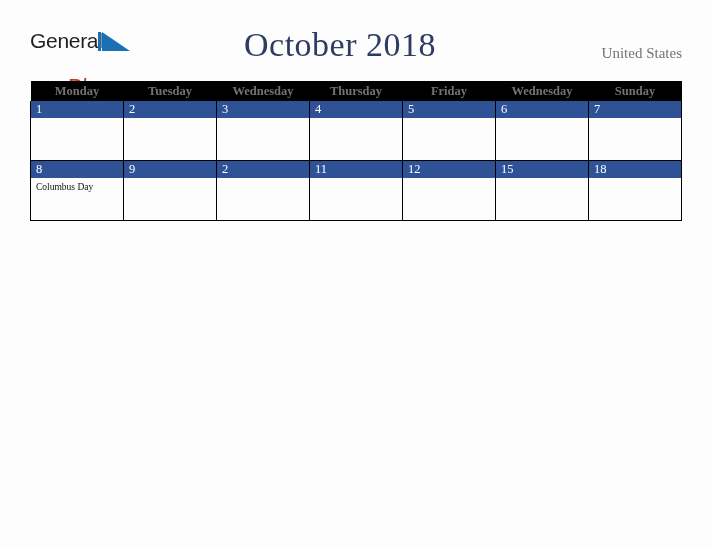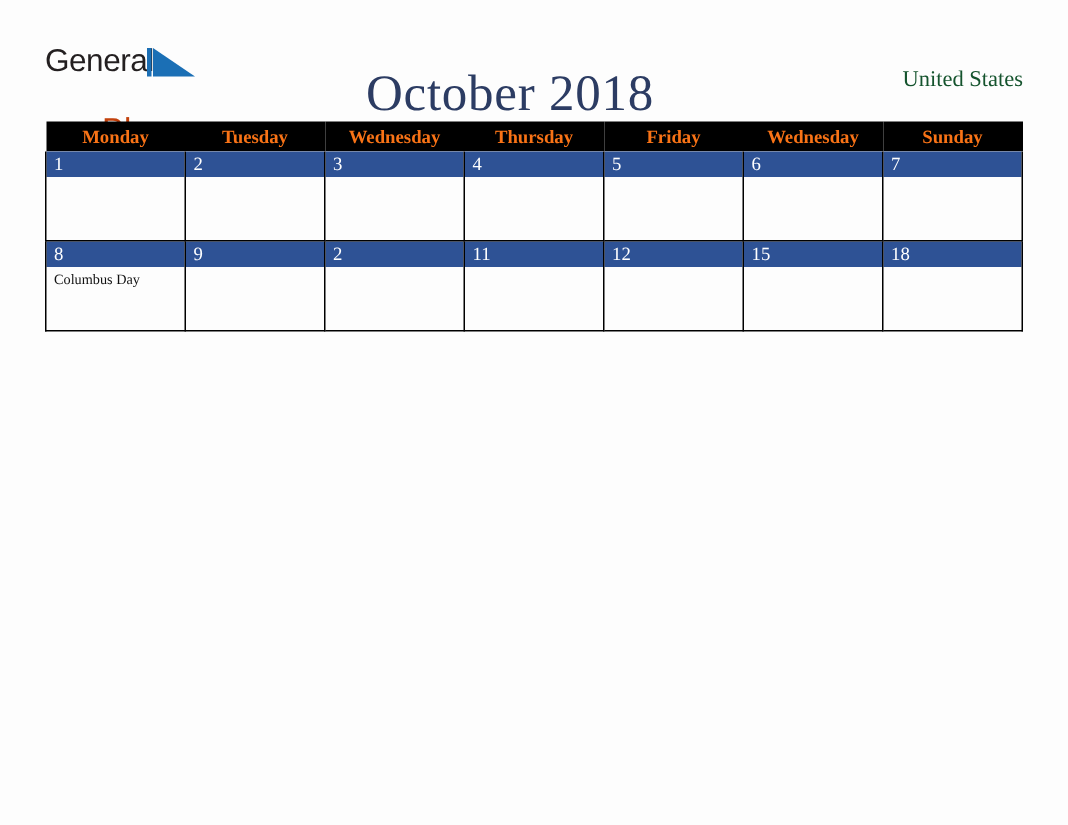--- a/index.html
+++ b/index.html
@@ -89,47 +89,46 @@
     position: absolute;
     left: 0;
     top: 25px;
     width: 680px;
     text-align: center;
     font-family: "Liberation Serif", serif;
     font-size: 34px;
     color: #2c3c63;
     letter-spacing: 0.5px;
     line-height: 40px;
-    margin-top: 18px;
   }
 
   .country {
     position: absolute;
     right: 30px;
     top: 44px;
     font-family: "Liberation Serif", serif;
     font-size: 15px;
-    color: #14532d;
+    color: #737373;
     line-height: 18px;
     white-space: nowrap;
   }
 
   
   .calendar {
     position: absolute;
     left: 30px;
     top: 81px;
     width: 652px;
     border-collapse: collapse;
     table-layout: fixed;
   }
 
   .calendar th {
     background: #000000;
-    color: #f97316;
+    color: #737373;
     font-family: "Liberation Serif", serif;
     font-size: 12.5px;
     font-weight: bold;
     height: 20px;
     padding: 0;
     text-align: center;
     border: none;
   }
 
   .calendar td {

